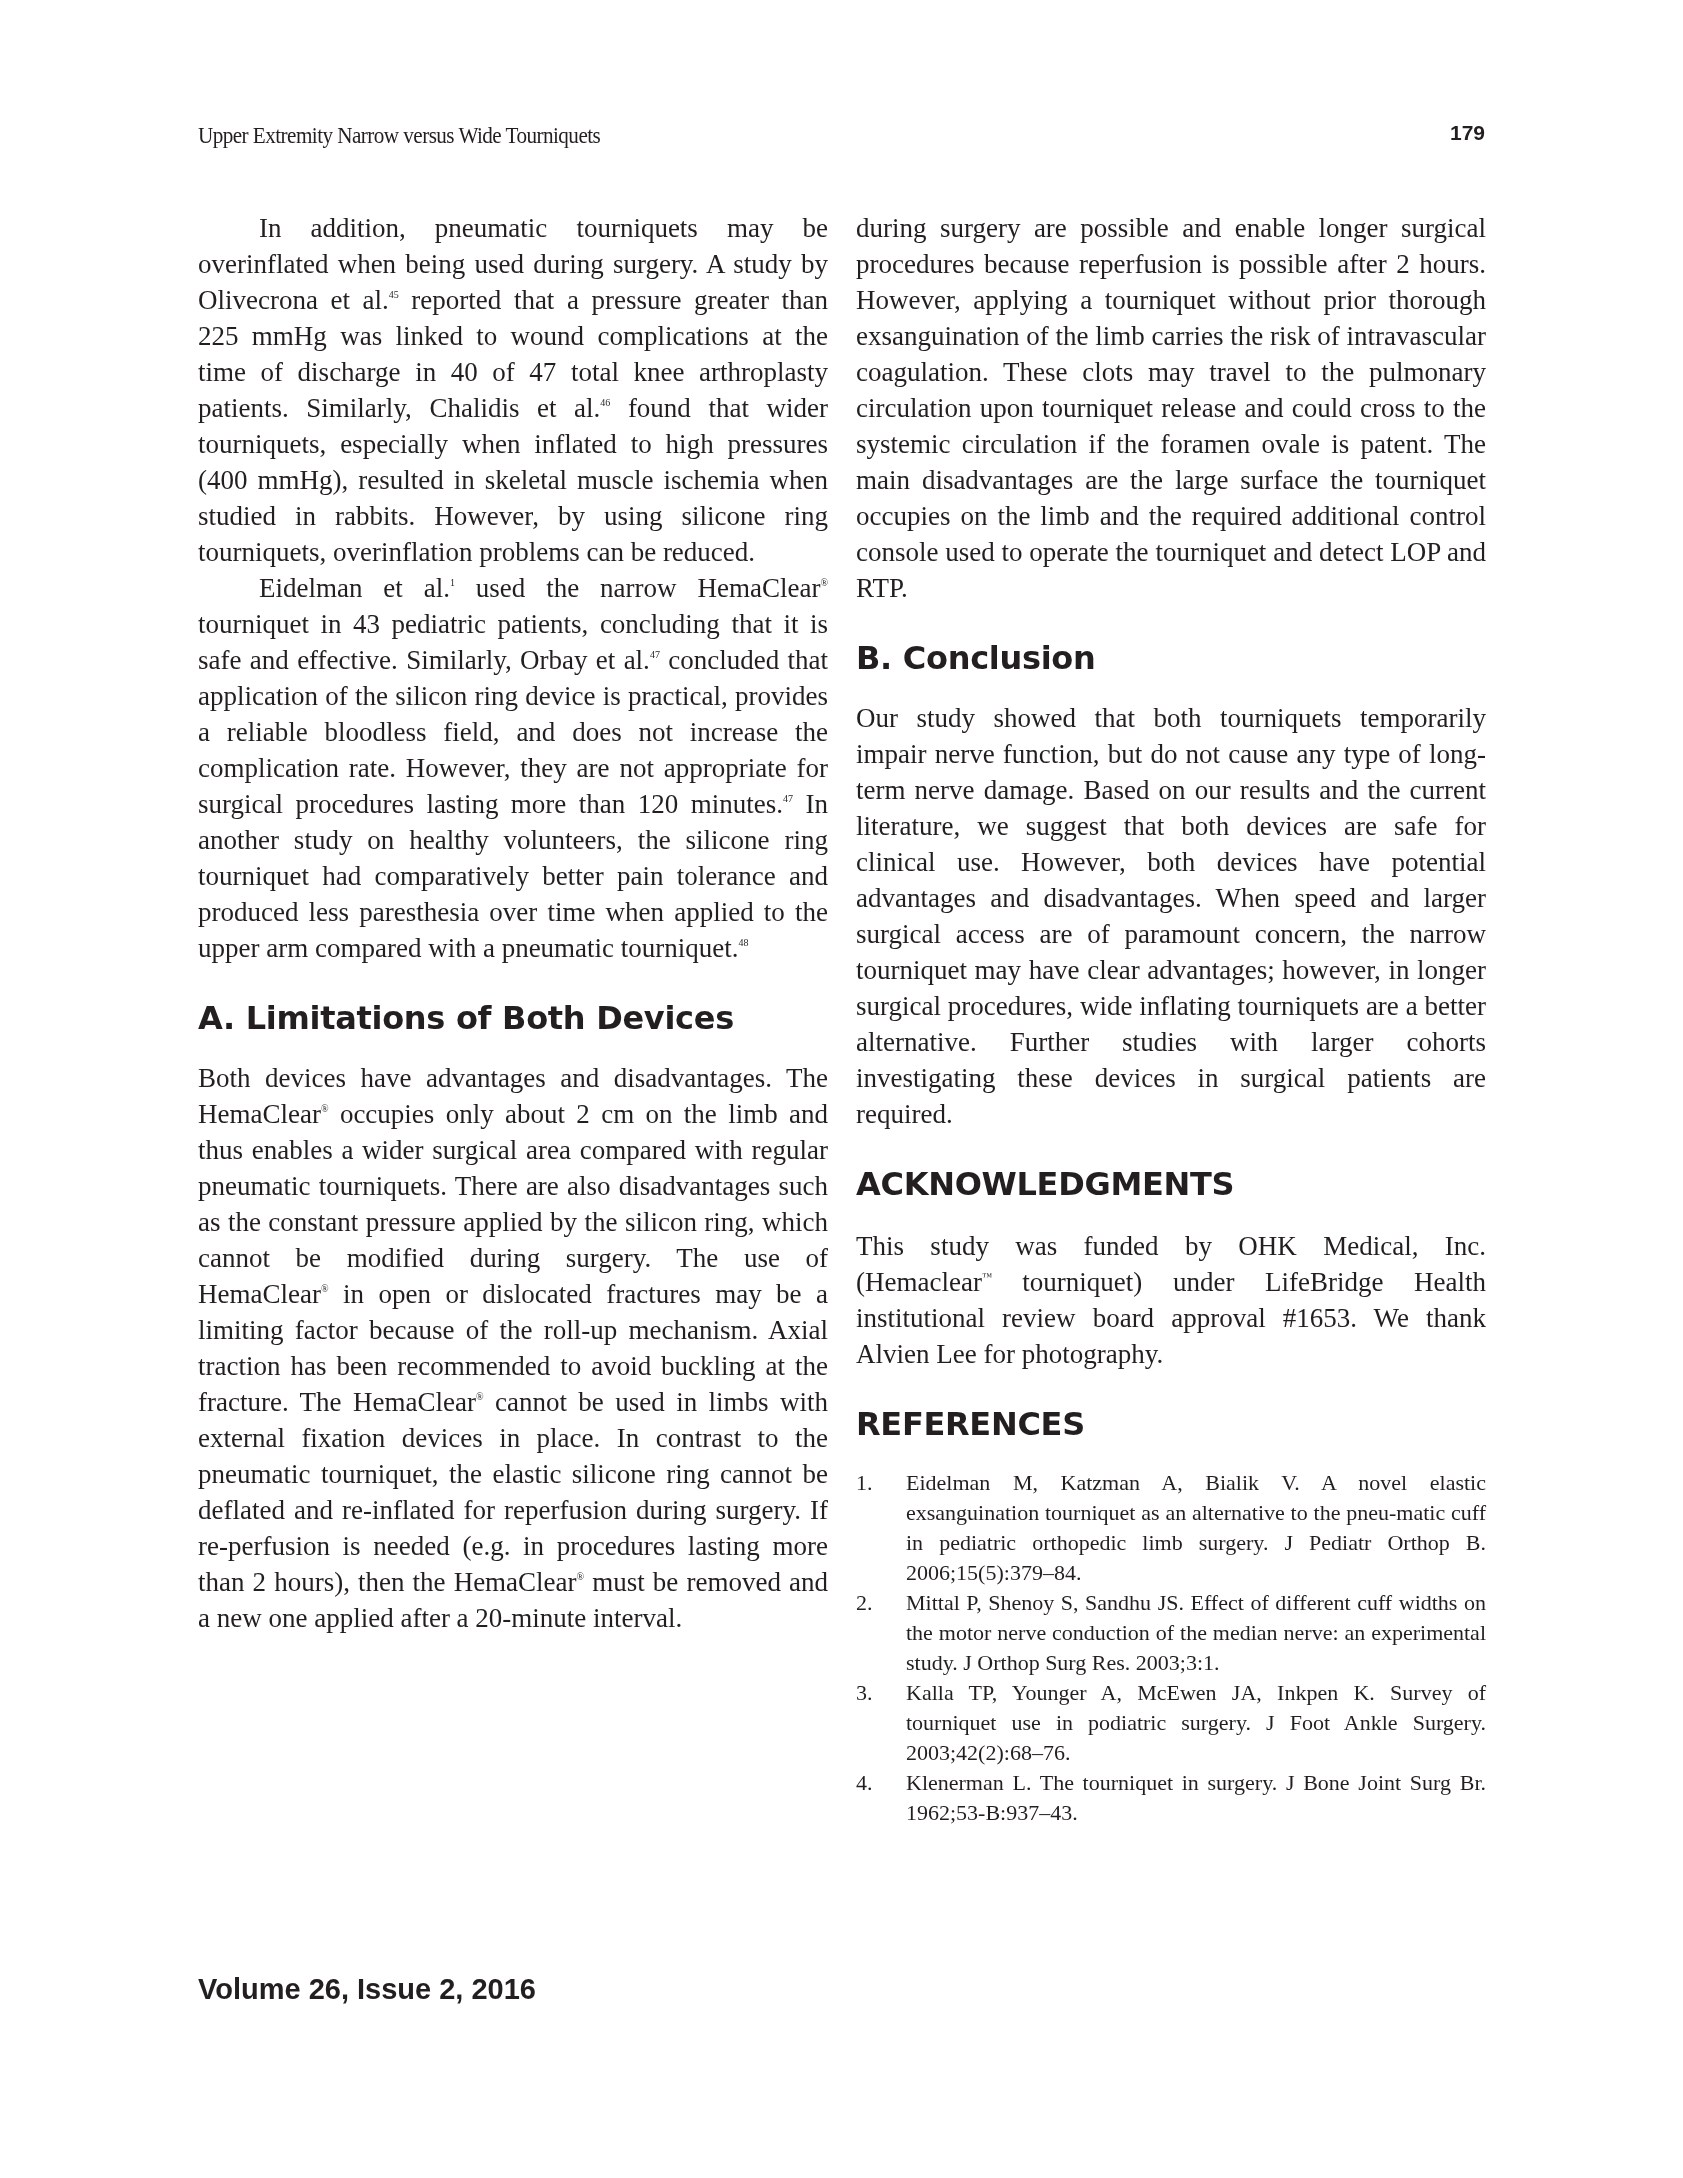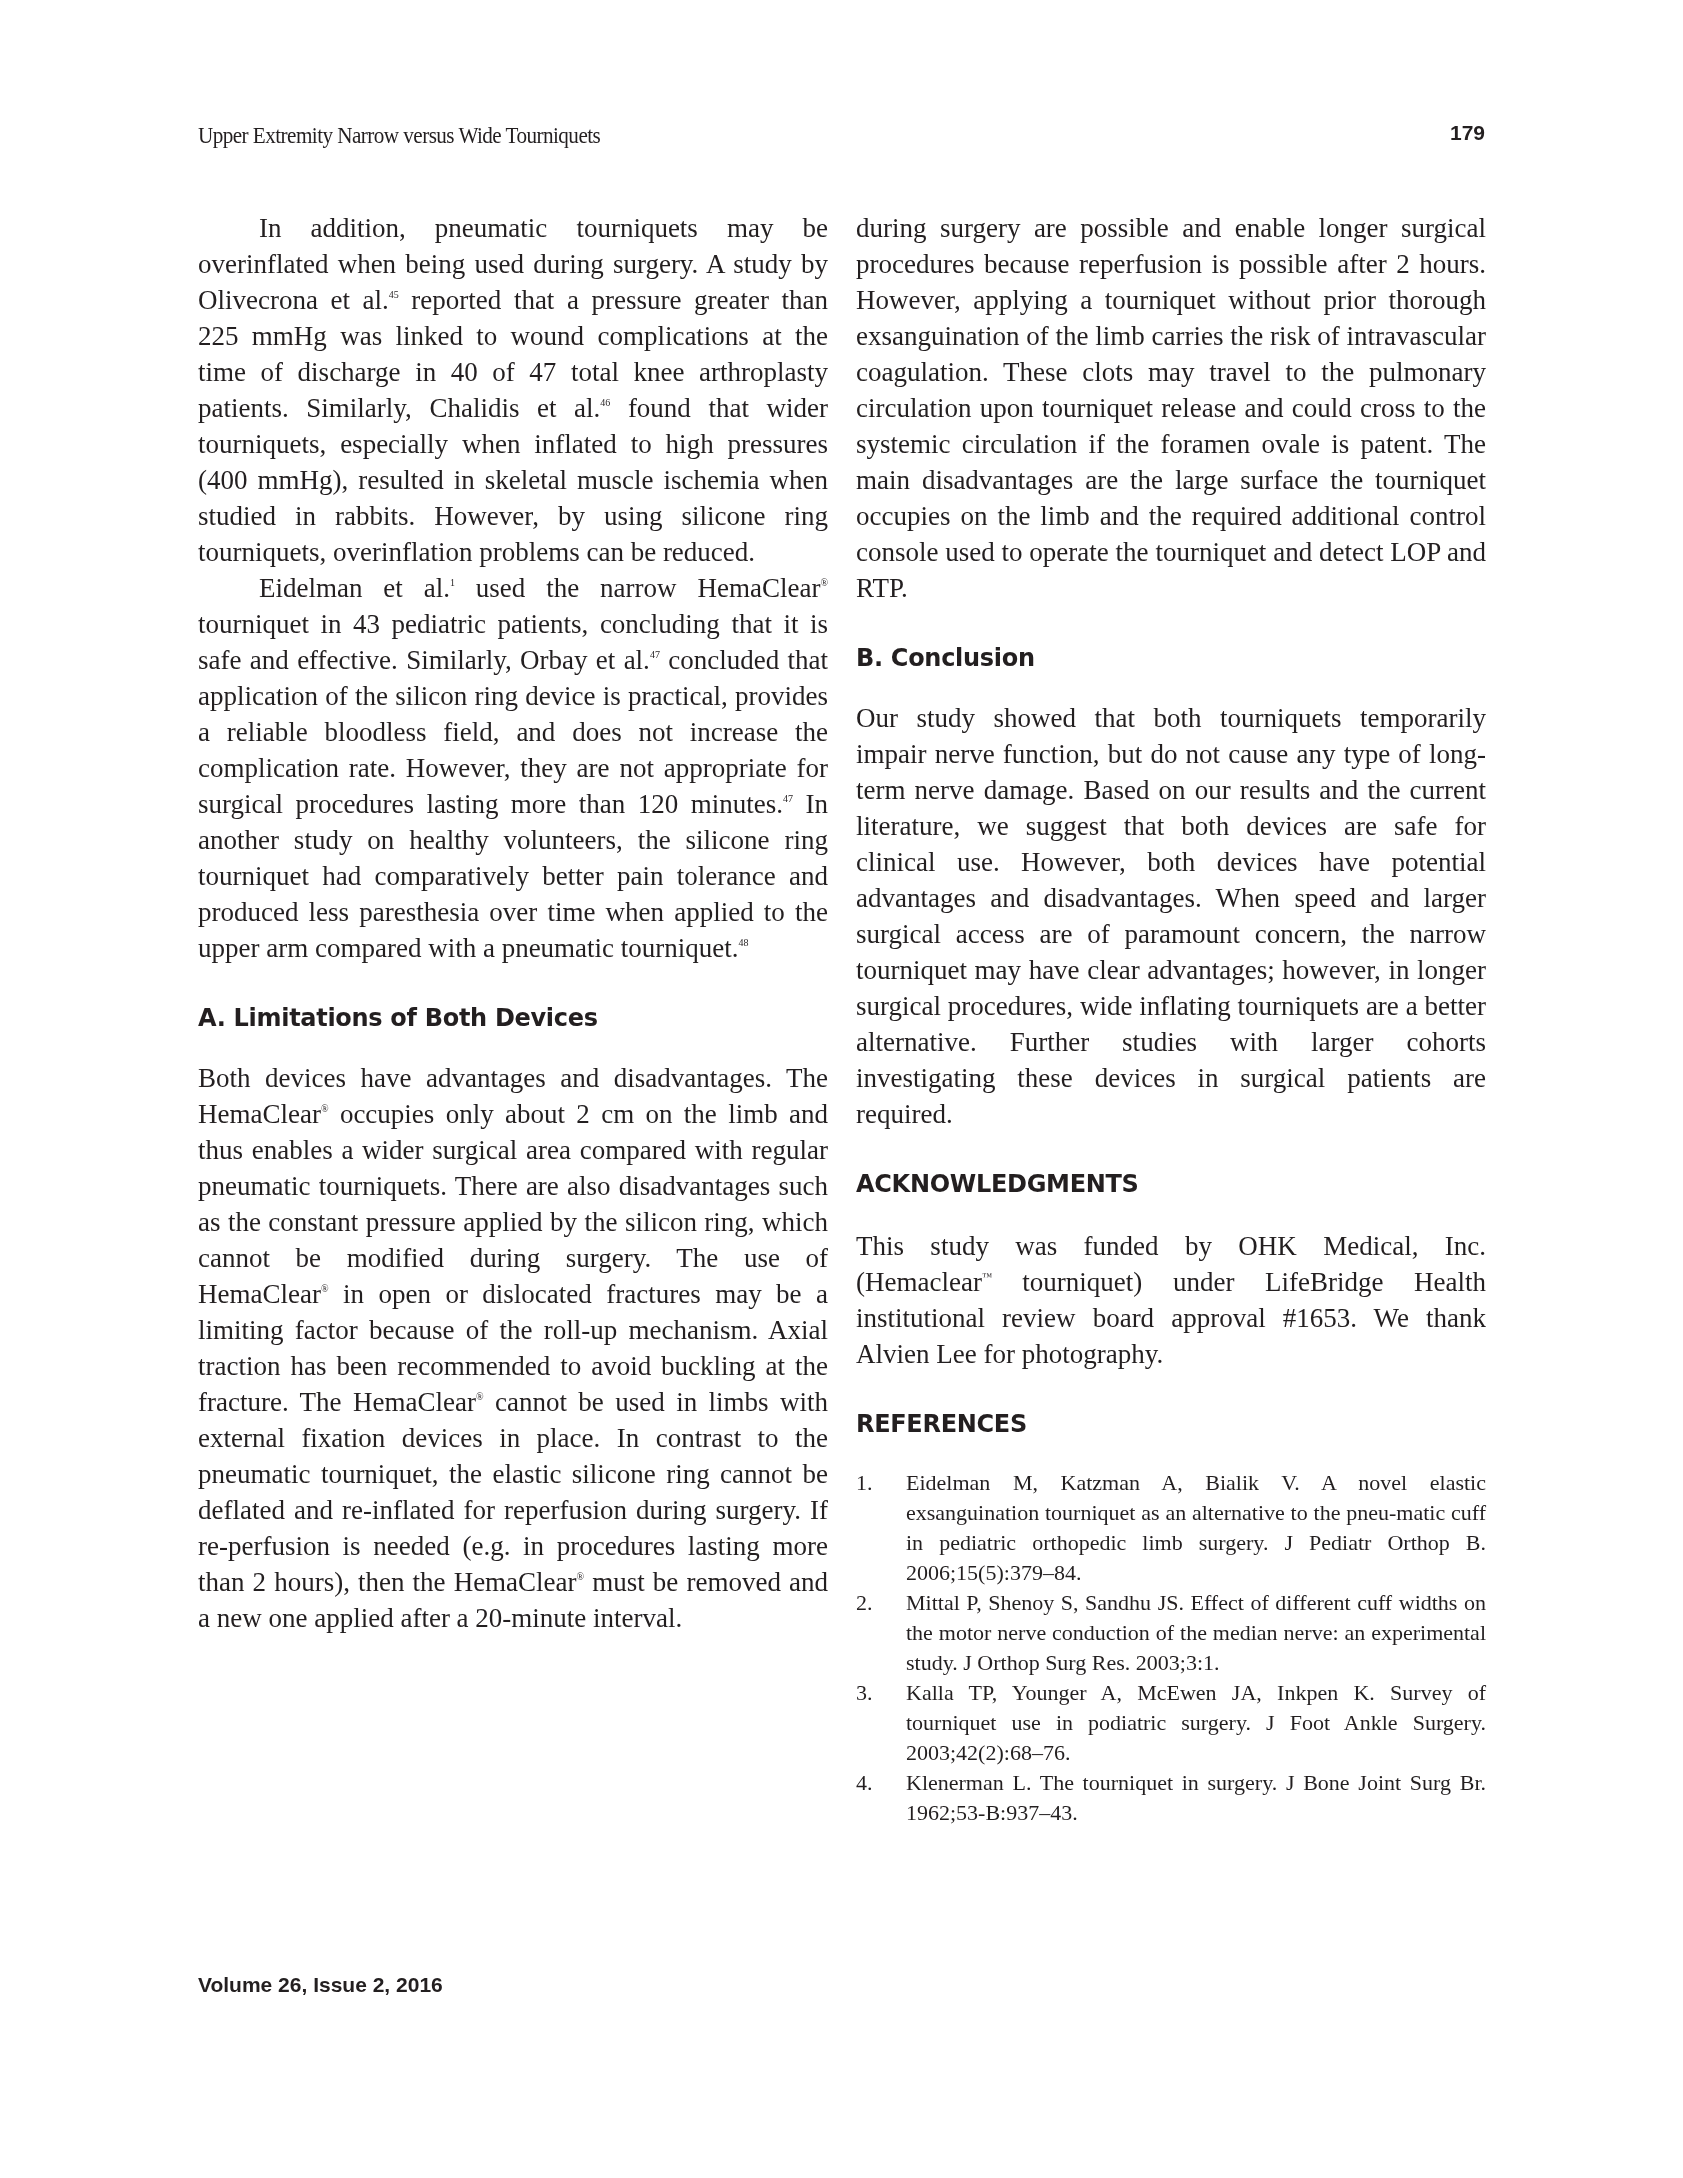--- a/index.html
+++ b/index.html
@@ -5,28 +5,28 @@
   html, body { margin: 0; padding: 0; background: #ffffff; }
   body { width: 1683px; height: 2178px; position: relative; overflow: hidden; color: #231f20; }
   .header-title { position: absolute; left: 198px; top: 123px; font-family: "Liberation Serif", serif; font-size: 23px; letter-spacing: -0.6px; transform: scaleX(0.92); transform-origin: left top; }
   .page-number { position: absolute; right: 198px; top: 121px; font-family: "Liberation Sans", sans-serif; font-weight: bold; font-size: 21px; }
   .col { position: absolute; top: 210px; width: 630px; font-family: "Liberation Serif", serif; font-size: 27px; line-height: 36px; text-align: justify; }
   .col.left { left: 198px; }
   .col.right { left: 856px; }
   .col p { margin: 0; }
   .col p.indent { text-indent: 61px; }
   sup { font-size: 10px; line-height: 0; vertical-align: 11px; }
-  .sec-heading { font-family: "DejaVu Sans", sans-serif; font-weight: bold; font-size: 24px; letter-spacing: -0.3px; margin: 0; }
+  .sec-heading { font-family: "DejaVu Sans", sans-serif; font-weight: bold; font-size: 32px; letter-spacing: -0.3px; margin: 0; }
   .sec-heading.sub { margin-top: 34px; margin-bottom: 24px; }
   .sec-heading.caps { margin-top: 34px; margin-bottom: 26px; }
   .refs { list-style: none; padding: 0; margin: 0; font-size: 22px; line-height: 30px; }
   .refs li { display: flex; margin: 0; }
   .refs .num { width: 50px; flex: 0 0 50px; }
   .refs .txt { flex: 1; text-align: justify; }
-  .footer { position: absolute; left: 198px; top: 1973px; font-family: "Liberation Sans", sans-serif; font-weight: bold; font-size: 21px; }
+  .footer { position: absolute; left: 198px; top: 1973px; font-family: "Liberation Sans", sans-serif; font-weight: bold; font-size: 29px; }
 </style>
 </head>
 <body>
 
 <div class="header-title">Upper Extremity Narrow versus Wide Tourniquets</div>
 <div class="page-number">179</div>
 
 <div class="col left">
   <p class="indent"><span>In addition, pneumatic tourniquets may be overinflated when being used during surgery. A study by Olivecrona et al.</span><sup>45</sup><span> reported that a pressure greater than 225 mmHg was linked to wound complications at the time of discharge in 40 of 47 total knee arthroplasty patients. Similarly, Chalidis et al.</span><sup>46</sup><span> found that wider tourniquets, especially when inflated to high pressures (400 mmHg), resulted in skeletal muscle ischemia when studied in rabbits. However, by using silicone ring tourniquets, overinflation problems can be reduced.</span></p>
   <p class="indent"><span>Eidelman et al.</span><sup>1</sup><span> used the narrow HemaClear</span><sup>®</sup><span> tourniquet in 43 pediatric patients, concluding that it is safe and effective. Similarly, Orbay et al.</span><sup>47</sup><span> concluded that application of the silicon ring device is practical, provides a reliable bloodless field, and does not increase the complication rate. However, they are not appropriate for surgical procedures lasting more than 120 minutes.</span><sup>47</sup><span> In another study on healthy volunteers, the silicone ring tourniquet had comparatively better pain tolerance and produced less paresthesia over time when applied to the upper arm compared with a pneumatic tourniquet.</span><sup>48</sup></p>

